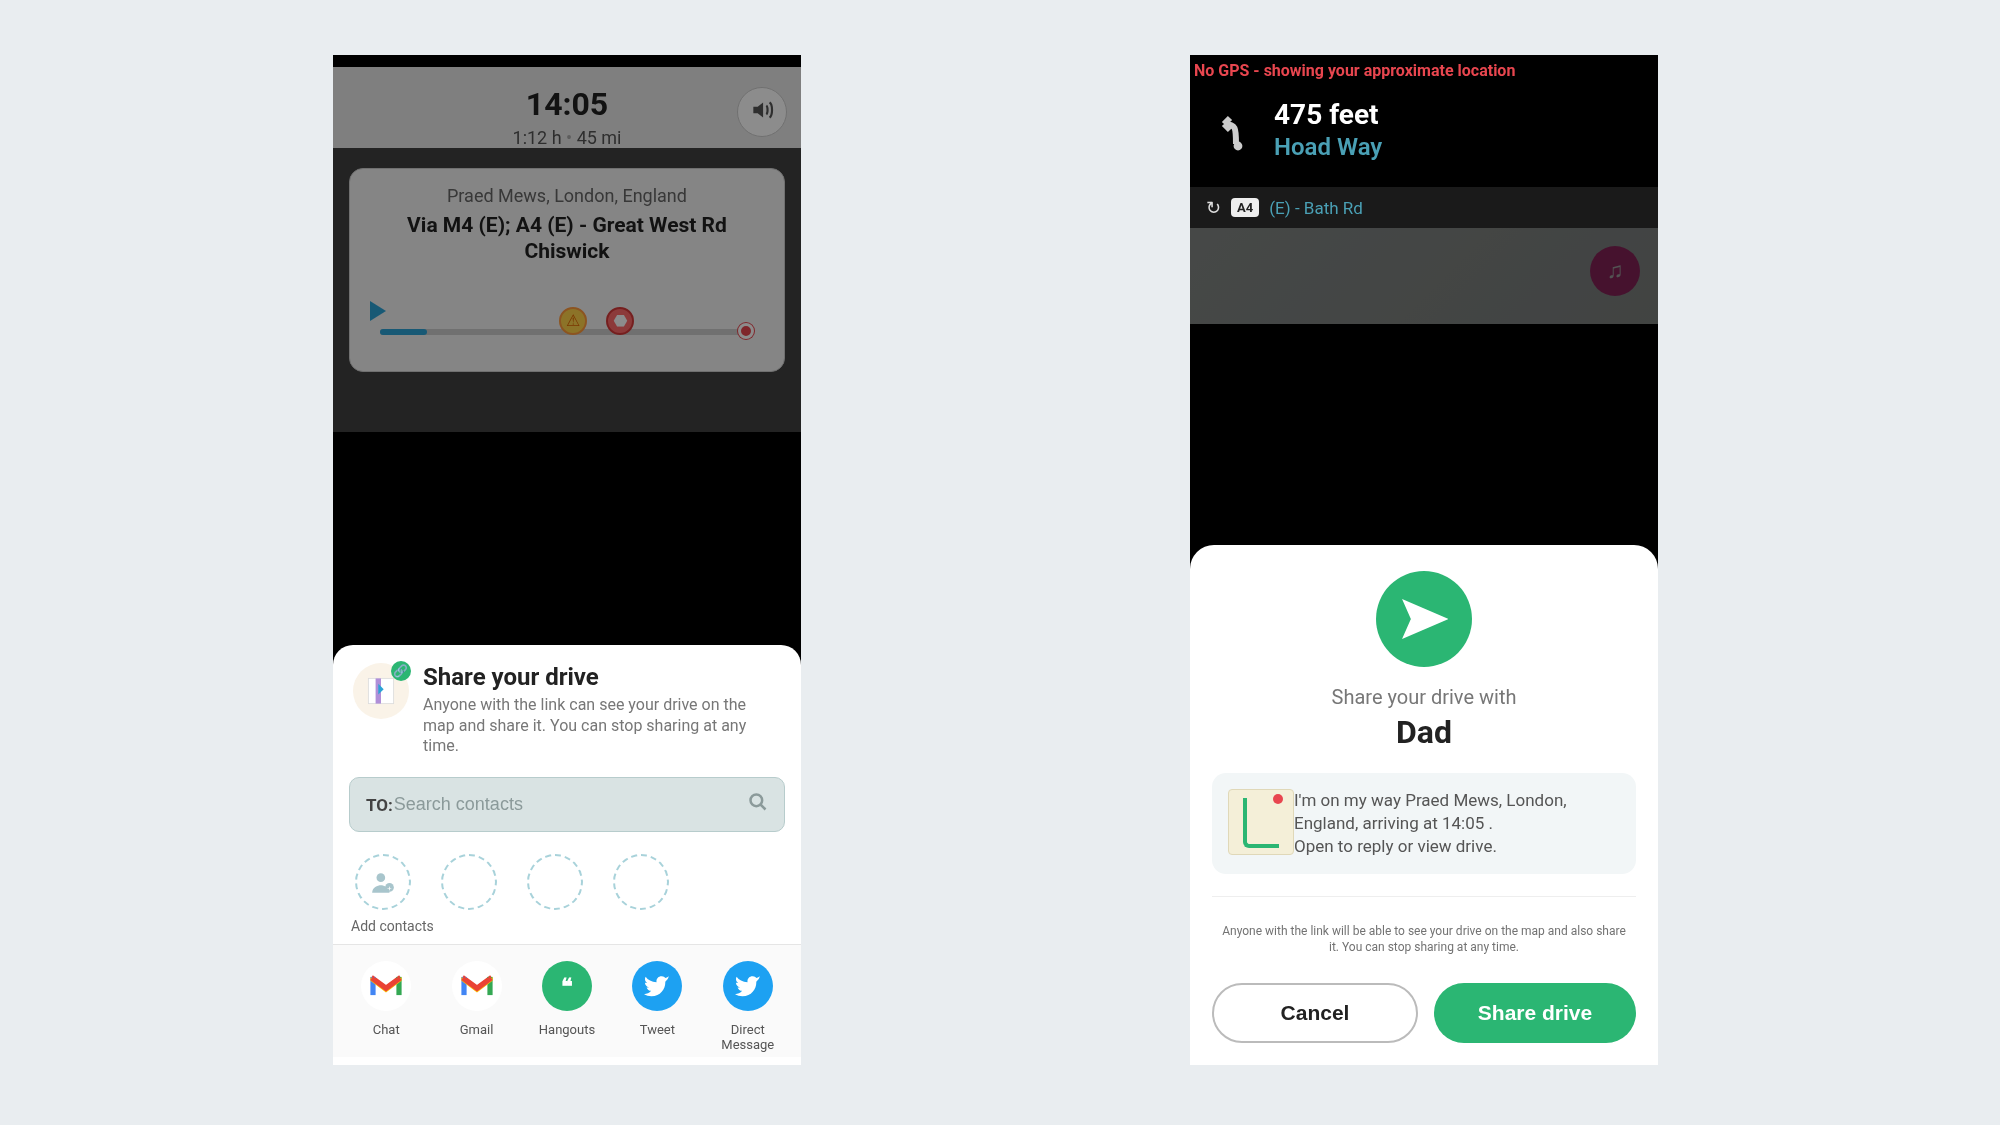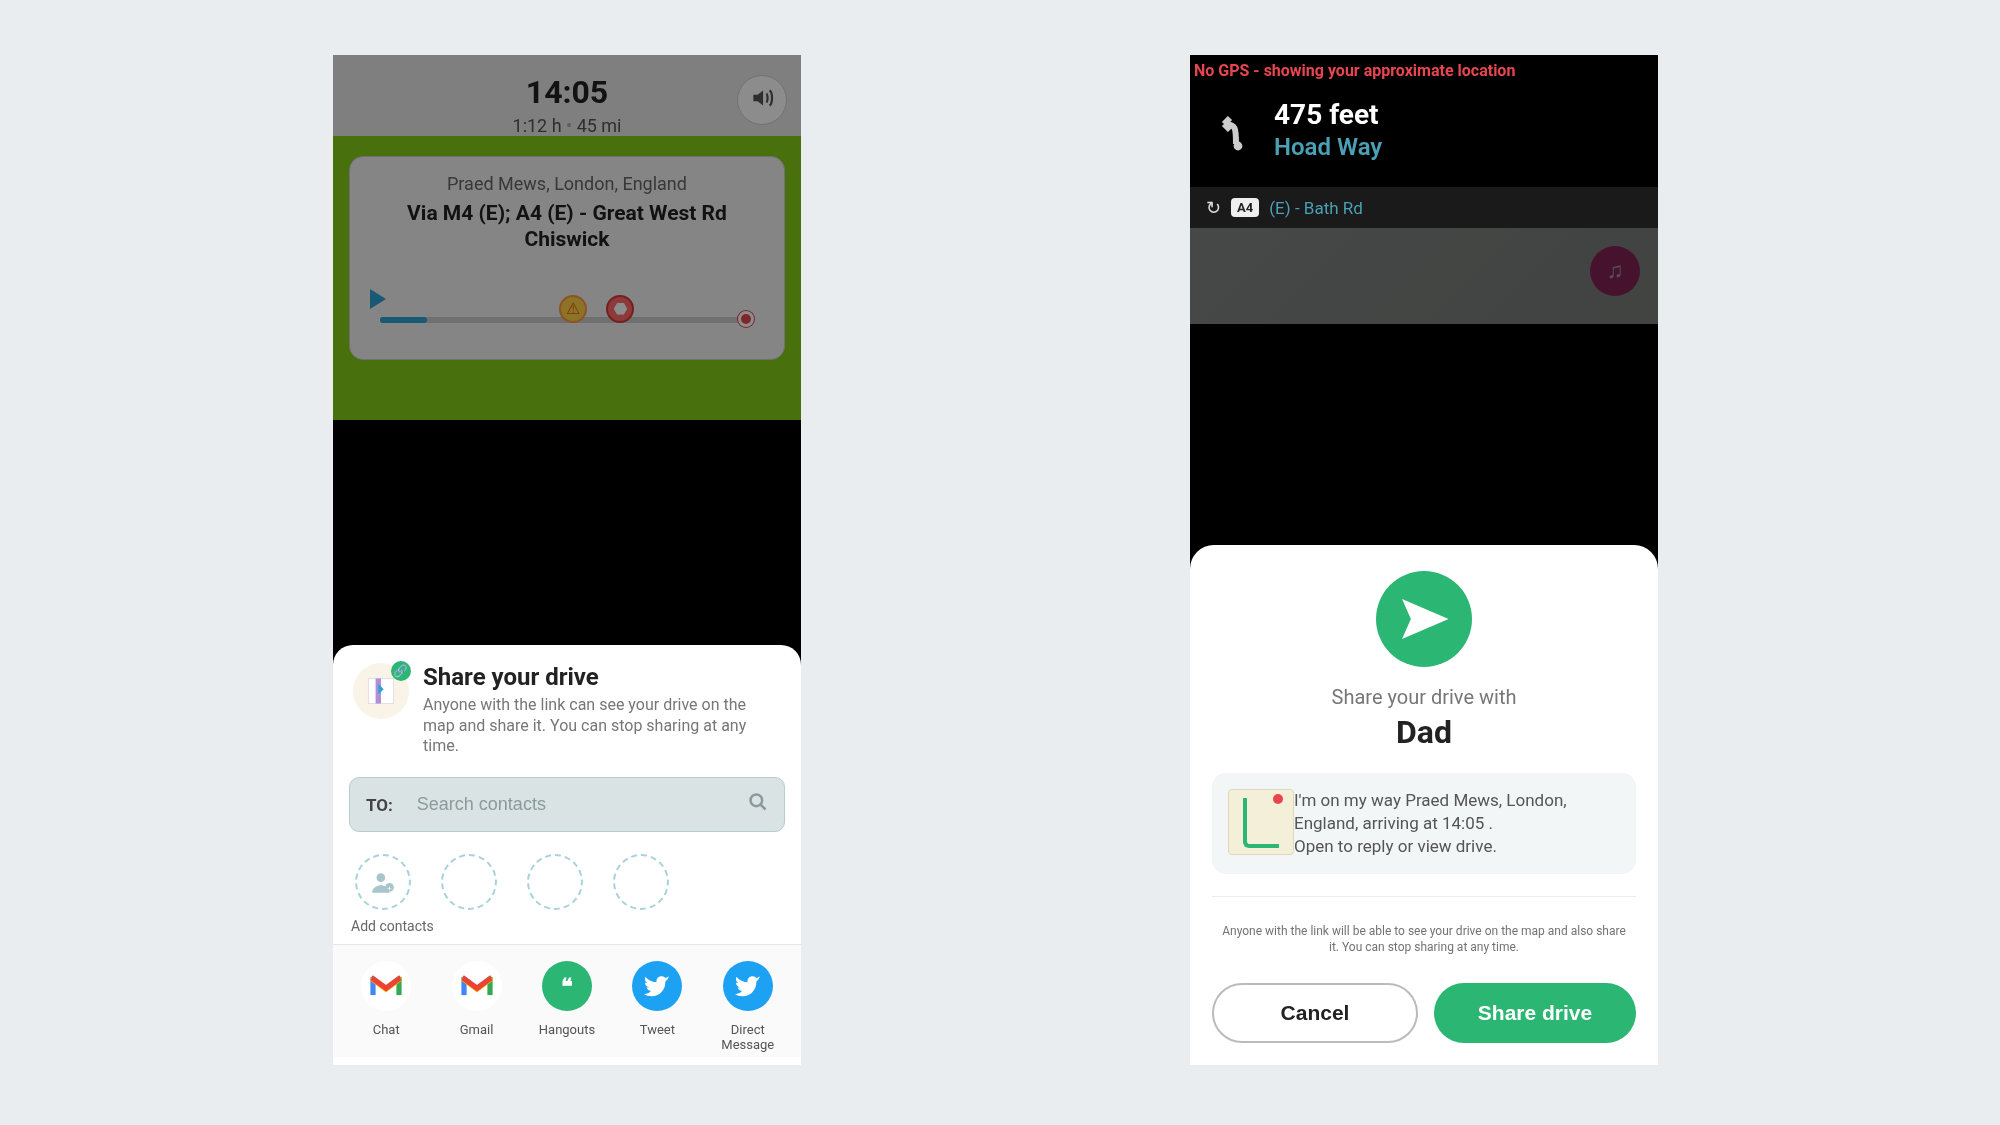--- a/index.html
+++ b/index.html
@@ -96,21 +96,21 @@
   .share-title { font-size: 24px; font-weight: 700; color: #222; }
   .share-desc { font-size: 16px; color: #777; margin-top: 4px; line-height: 1.3; }
 
   .search-box {
     margin: 6px 16px 12px 16px;
     background: #d9e3e3;
     border: 1px solid #b7cccc;
     border-radius: 10px;
     display: flex; align-items: center;
     padding: 14px 16px;
-    gap: 24px;
+    gap: 1px;
   }
   .search-label { font-weight: 700; color: #444; font-size: 17px; }
   .search-input { flex: 1; border: none; background: transparent; font-size: 18px; color: #555; outline: none; }
   .search-input::placeholder { color: #8b9a9a; }
   .search-icon-glyph { color: #9aa; font-size: 20px; }
 
   .contacts-row {
     display: flex; gap: 30px; padding: 10px 22px 6px 22px;
   }
   .contact-slot {
@@ -217,21 +217,21 @@
     border: none;
   }
   .btn-cancel { background: #fff; color: #222; border: 2px solid #bbb; }
   .btn-confirm { background: #2bb673; color: #fff; }
 </style>
 </head>
 <body>
 
 <div class="phone phone-left">
 
-  <div style="background:#84cc16; position:relative;">
+  <div style="background:#404040; position:relative;margin-top:12px;">
     <div class="nav-header">
       <div class="arrival-time">14:05</div>
       <div class="duration-line">
         <span>1:12 h</span>
         <span class="dot"> • </span>
         <span>45 mi</span>
       </div>
       <div class="sound-btn">
         <span>
           <svg width="26" height="26" viewBox="0 0 24 24" fill="none" stroke="#555" stroke-width="2">

